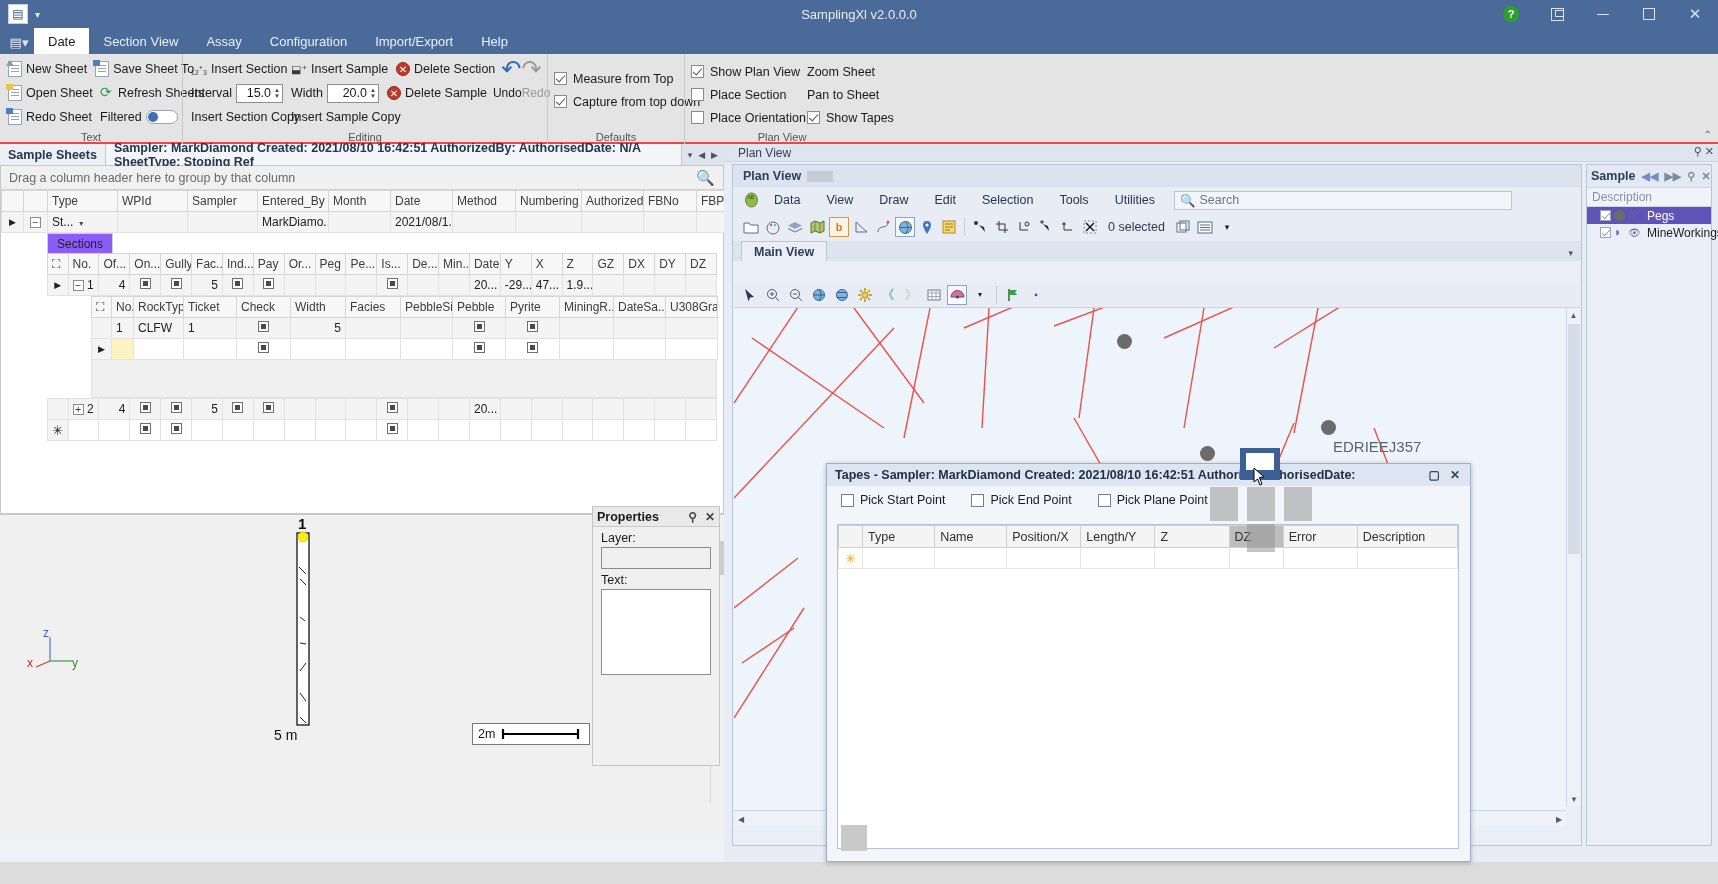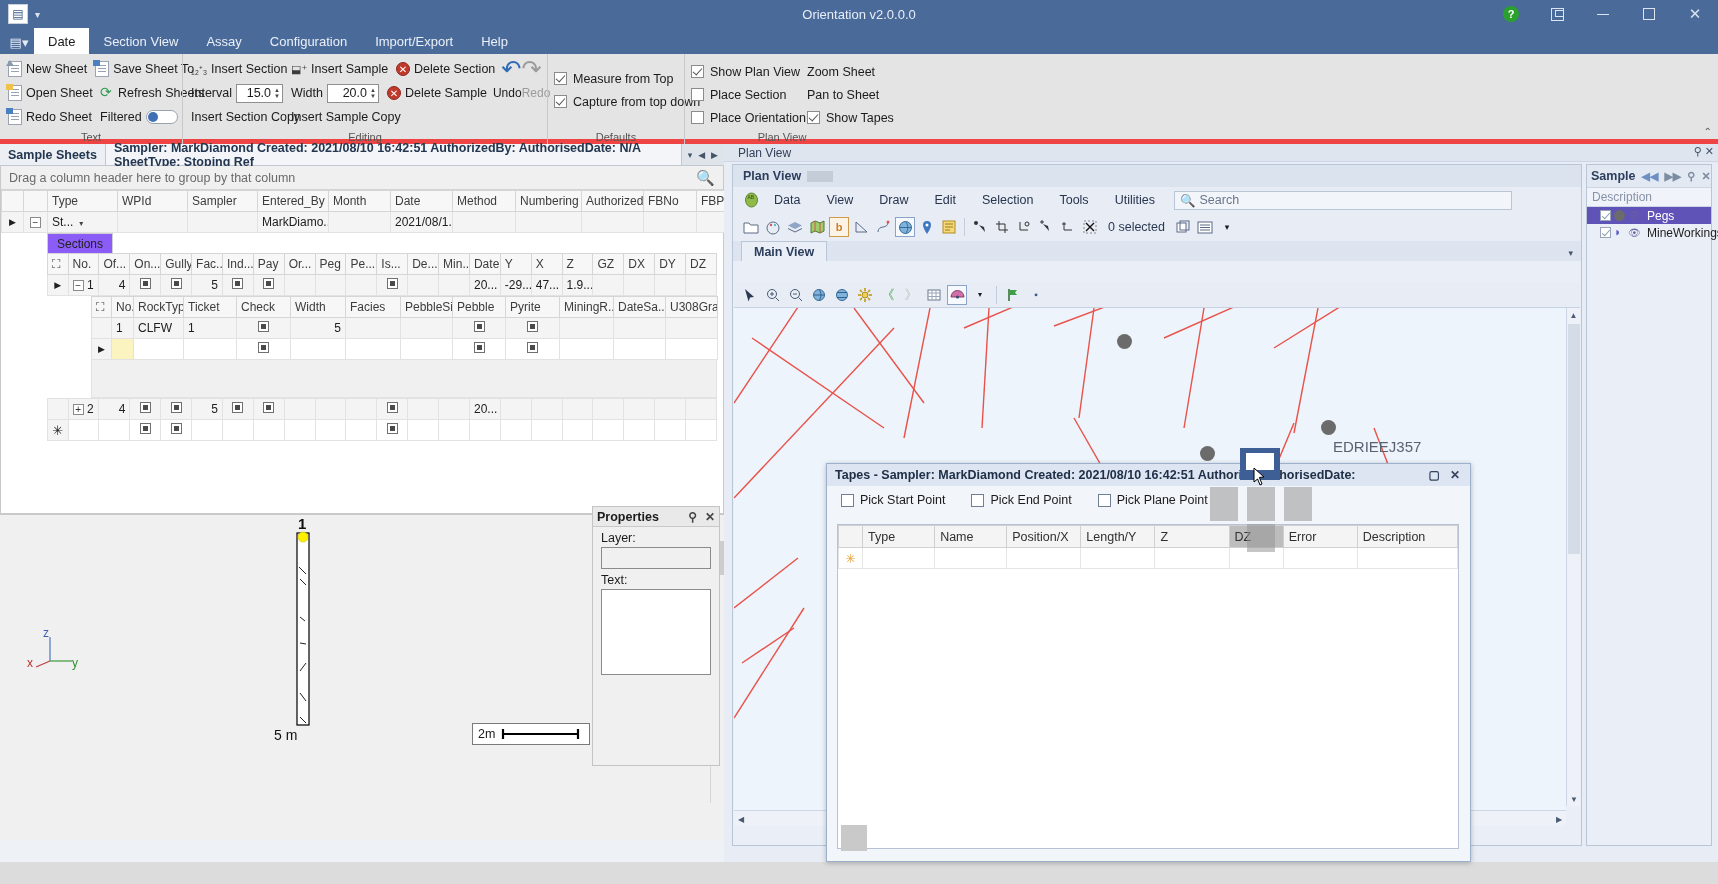--- a/index.html
+++ b/index.html
@@ -55,21 +55,21 @@
   .ribbon-menu-icon {
     width:30px; height:24px; display:flex; align-items:center; justify-content:center;
     color:#e5ecf6; font-size:13px;
   }
   .rtab {
     height:26px; padding:0 14px; display:flex; align-items:center;
     color:#eaf0f8; font-size:13px; cursor:default;
   }
   .rtab.active { background:#ffffff; color:#1b1b1b; }
   #ribbon-body {
-    height:90px; background:#e4e4e4; border-bottom:5px solid #ef4444;
+    height:90px; background:#e4e4e4; border-bottom:2px solid #ef4444;
     display:flex; position:relative;
   }
   .rgroup { position:relative; height:90px; display:flex; flex-direction:column; padding:3px 6px 0 6px; }
   .rgroup + .rgroup { border-left:1px solid #c8c8c8; }
   .rgroup-label {
     position:absolute; bottom:1px; left:0; width:100%; text-align:center;
     font-size:11px; color:#555;
   }
   .rrow { display:flex; align-items:center; height:24px; }
   .ritem { display:flex; align-items:center; gap:4px; padding:0 6px 0 2px; font-size:12.5px; white-space:nowrap; }
@@ -293,21 +293,21 @@
   .anchorbox { position:absolute; border:2px solid #2f4f8f; background:#fff; }
 </style>
 </head>
 <body>
 
 <div id="titlebar">
   <div class="tb-left">
     <div class="tb-app-icon">▤</div>
     <span class="tb-caret">▾</span>
   </div>
-  <div class="tb-title">Orientation v2.0.0.0</div>
+  <div class="tb-title">SamplingXl v2.0.0.0</div>
   <div class="tb-right">
     <div class="tb-btn">
         <span class="tb-help">?</span>
       </div>
     <div class="tb-btn">
         <span class="tb-restore-glyph"></span>
       </div>
     <div class="tb-btn">
         <span class="tb-min-glyph"></span>
       </div>

